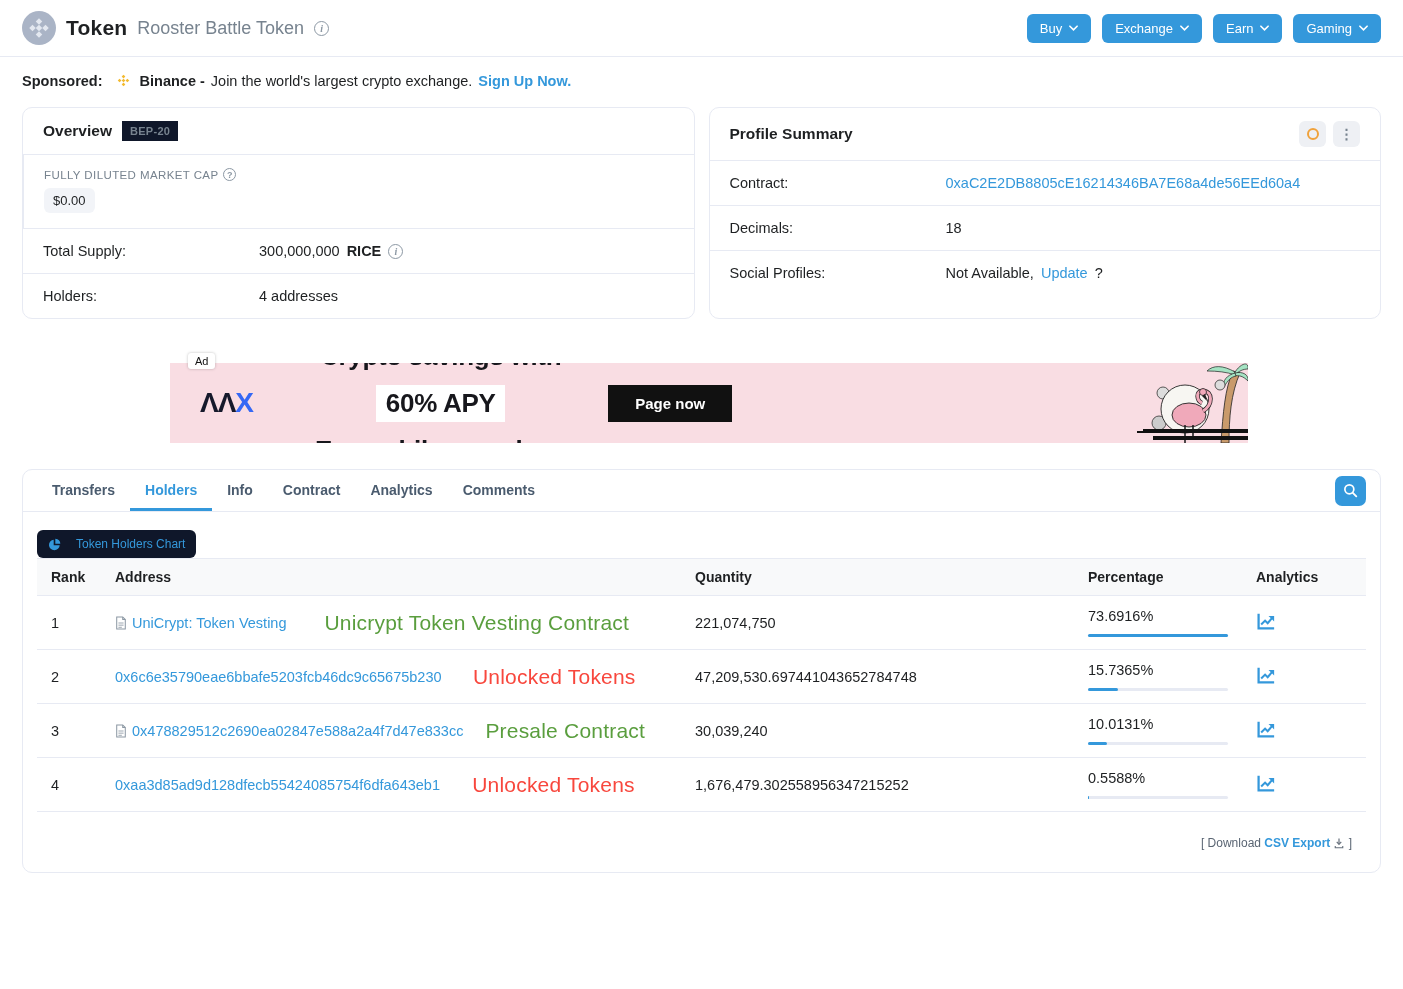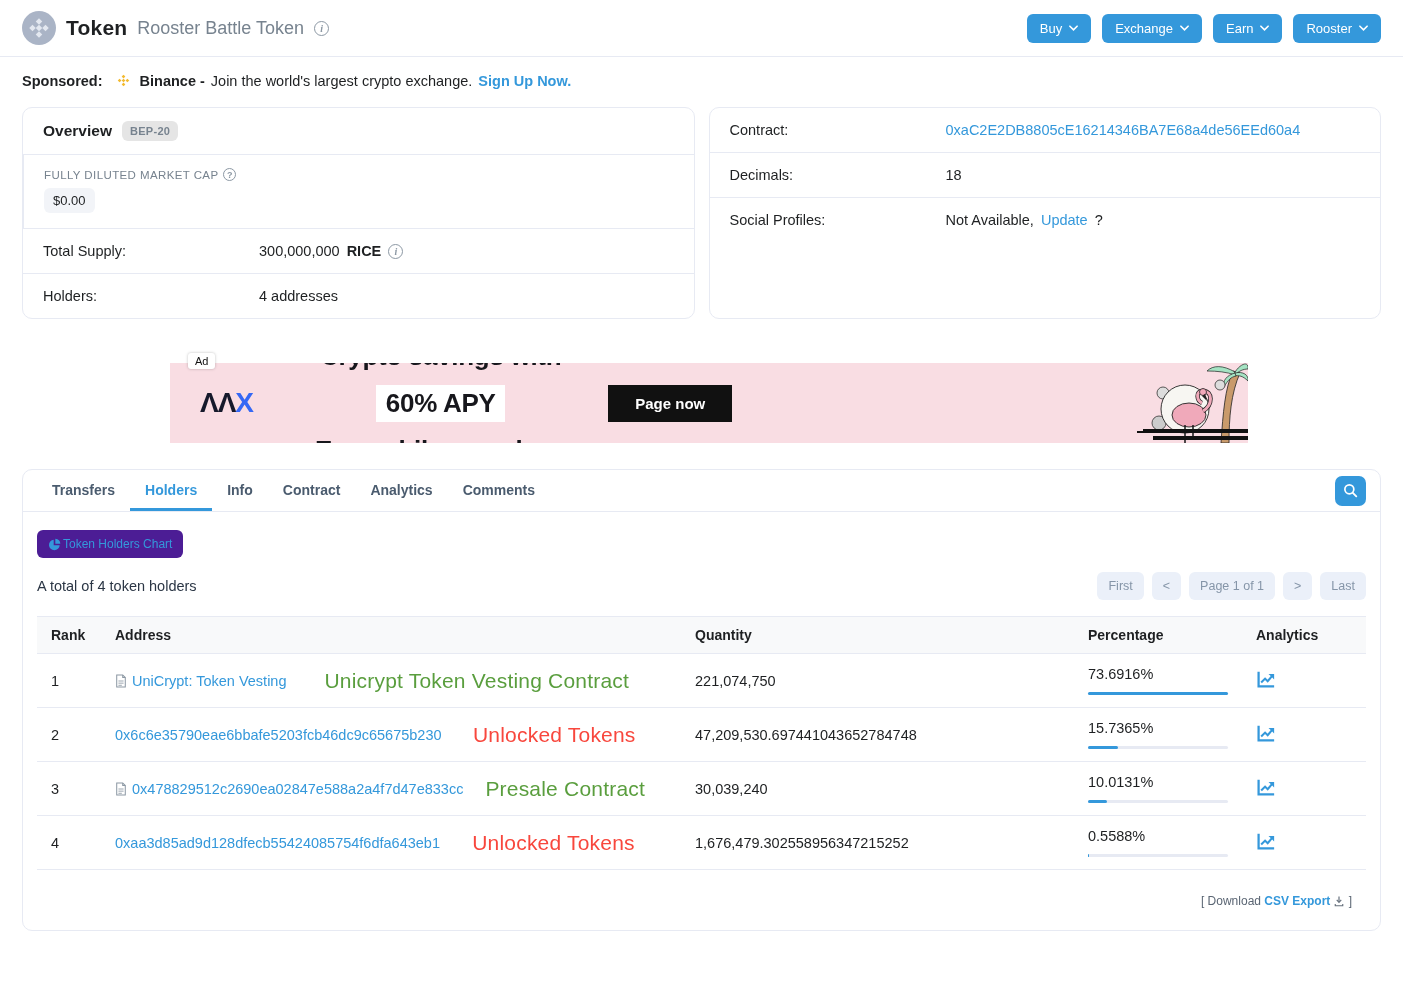--- a/index.html
+++ b/index.html
@@ -21,21 +21,21 @@
   .sp-brand { font-weight:700; }
   .sp-text { color:#1e2022; }
   .sp-cta { color:#3498db; font-weight:700; text-decoration:none; cursor:pointer; }
   .binance-ic { display:inline-flex; margin:0 2px; }
 
   
   .cards-row { display:flex; gap:14px; margin:4px 22px 0; align-items:stretch; }
   .card { background:#fff; border:1px solid #e7eaf3; border-radius:10px; flex:1; }
   .card-header { display:flex; align-items:center; padding:13px 20px; border-bottom:1px solid #e7eaf3; }
   .card-title { font-size:15.5px; font-weight:700; }
-  .badge-gray { margin-left:10px; background:#e5e5e5; color:#77838f; font-size:11px; font-weight:700; padding:4px 8px; border-radius:6px; letter-spacing:.3px; }
+  .badge-gray { margin-left:10px; background:#0f172a; color:#77838f; font-size:11px; font-weight:700; padding:4px 8px; border-radius:0; letter-spacing:.3px; }
   .hdr-tools { margin-left:auto; display:flex; gap:7px; }
   .tool-btn { width:27px; height:26px; background:#eef0f4; border:none; border-radius:6px; display:inline-flex; align-items:center; justify-content:center; cursor:pointer; }
   .ring { width:12px; height:12px; border:2px solid #f0a23c; border-radius:50%; display:inline-block; }
   .vdots { color:#77838f; font-size:14px; font-weight:700; line-height:1; }
 
   .price-row { display:flex; border-bottom:1px solid #e7eaf3; }
   .price-col { width:52%; padding:13px 20px 15px; }
   .mcap-col { flex:1; padding:13px 20px 15px; border-left:1px solid #e7eaf3; }
   .mini-label { font-size:11.5px; color:#77838f; letter-spacing:.4px; display:flex; align-items:center; gap:5px; }
   .price-val { margin-top:5px; font-size:15px; }
@@ -63,21 +63,21 @@
   .ad-art { position:absolute; right:0; top:0; height:80px; }
 
   
   .holders-card { margin:26px 22px 14px; }
   .tab-row { display:flex; align-items:center; padding:0 14px; border-bottom:1px solid #e7eaf3; }
   .tab { padding:12px 15px 10px; font-size:14px; font-weight:600; color:#4a5b6e; border-bottom:3px solid transparent; cursor:pointer; }
   .tab.active { color:#3498db; border-bottom-color:#3498db; }
   .search-btn { margin-left:auto; width:31px; height:30px; background:#3498db; border:none; border-radius:7px; display:inline-flex; align-items:center; justify-content:center; cursor:pointer; }
 
   .holders-body { padding:18px 14px 8px; }
-  .chart-btn { display:inline-flex; align-items:center; gap:2px; background:#4c1d95; color:#3498db; border:none; border-radius:6px; font-size:12px; padding:7px 11px; font-family:inherit; cursor:pointer; }
+  .chart-btn { display:inline-flex; align-items:center; gap:15px; background:#0f172a; color:#3498db; border:none; border-radius:6px; font-size:12px; padding:7px 11px; font-family:inherit; cursor:pointer; }
   .total-row { display:flex; align-items:center; justify-content:space-between; margin:14px 0 16px; }
   .total-text { font-size:14.5px; color:#2b3645; }
   .pagination { display:flex; gap:8px; }
   .pg-item { background:#ebf0f9; color:#8595a8; font-size:12.5px; padding:7px 11px; border-radius:6px; border:none; font-family:inherit; cursor:pointer; }
 
   table.holders { width:100%; border-collapse:collapse; font-size:14.5px; }
   table.holders th { background:#f8f9fa; text-align:left; font-size:14px; font-weight:700; color:#1e2022; padding:10px 14px; border-top:1px solid #e7eaf3; border-bottom:1px solid #e7eaf3; }
   table.holders td { padding:12px 14px; border-bottom:1px solid #e7eaf3; vertical-align:middle; }
   .addr-cell { display:flex; align-items:center; }
   .addr-link { color:#3498db; text-decoration:none; display:inline-flex; align-items:center; gap:5px; cursor:pointer; }
@@ -135,21 +135,21 @@
         </button>
         <button class="hdr-btn">
           <span>Earn</span>
           <span style="display: inline-flex;">
             <svg width="9" height="6" viewBox="0 0 10 6">
               <path d="M1 1 L5 5 L9 1" stroke="#fff" stroke-width="1.8" fill="none" stroke-linecap="round"></path>
             </svg>
           </span>
         </button>
         <button class="hdr-btn">
-          <span>Rooster</span>
+          <span>Gaming</span>
           <span style="display: inline-flex;">
             <svg width="9" height="6" viewBox="0 0 10 6">
               <path d="M1 1 L5 5 L9 1" stroke="#fff" stroke-width="1.8" fill="none" stroke-linecap="round"></path>
             </svg>
           </span>
         </button>
       </div>
   </header>
 
   <div class="sponsored">
@@ -198,20 +198,31 @@
           <div class="kv-row">
             <span class="kv-label">Holders:</span>
             <span class="kv-value">
               <span>4 addresses</span>
             </span>
           </div>
         </div>
     </section>
 
     <section class="card">
+      <div class="card-header">
+        <span class="card-title">Profile Summary</span>
+        <div class="hdr-tools">
+          <button class="tool-btn">
+              <span class="ring"></span>
+            </button>
+          <button class="tool-btn">
+              <span class="vdots">⋮</span>
+            </button>
+        </div>
+      </div>
       <div class="kv-row">
         <span class="kv-label">Contract:</span>
         <a class="link-blue">0xaC2E2DB8805cE16214346BA7E68a4de56EEd60a4</a>
       </div>
       <div class="kv-row">
         <span class="kv-label">Decimals:</span>
         <span>18</span>
       </div>
       <div class="kv-row">
         <span class="kv-label">Social Profiles:</span>
@@ -284,30 +295,20 @@
       <button class="chart-btn">
         <span style="display:inline-flex">
           <svg width="13" height="13" viewBox="0 0 16 16">
             <path d="M7 2 A6.6 6.6 0 1 0 14.4 9 L7 9 Z" fill="#3498db"></path>
             <path d="M9 0.8 A6.6 6.6 0 0 1 15.2 7 L9 7 Z" fill="#3498db"></path>
           </svg>
         </span>
         <span>Token Holders Chart</span>
       </button>
 
-      <div class="total-row">
-        <span class="total-text">A total of 4 token holders</span>
-        <div class="pagination" id="pagination">
-            <button class="pg-item">First</button>
-            <button class="pg-item">&lt;</button>
-            <button class="pg-item">Page 1 of 1</button>
-            <button class="pg-item">&gt;</button>
-            <button class="pg-item">Last</button>
-          </div>
-      </div>
 
       <table class="holders">
         <colgroup>
             <col style="width:64px">
             <col>
             <col style="width:393px">
             <col style="width:163px">
             <col style="width:124px">
           </colgroup>
         <thead>

